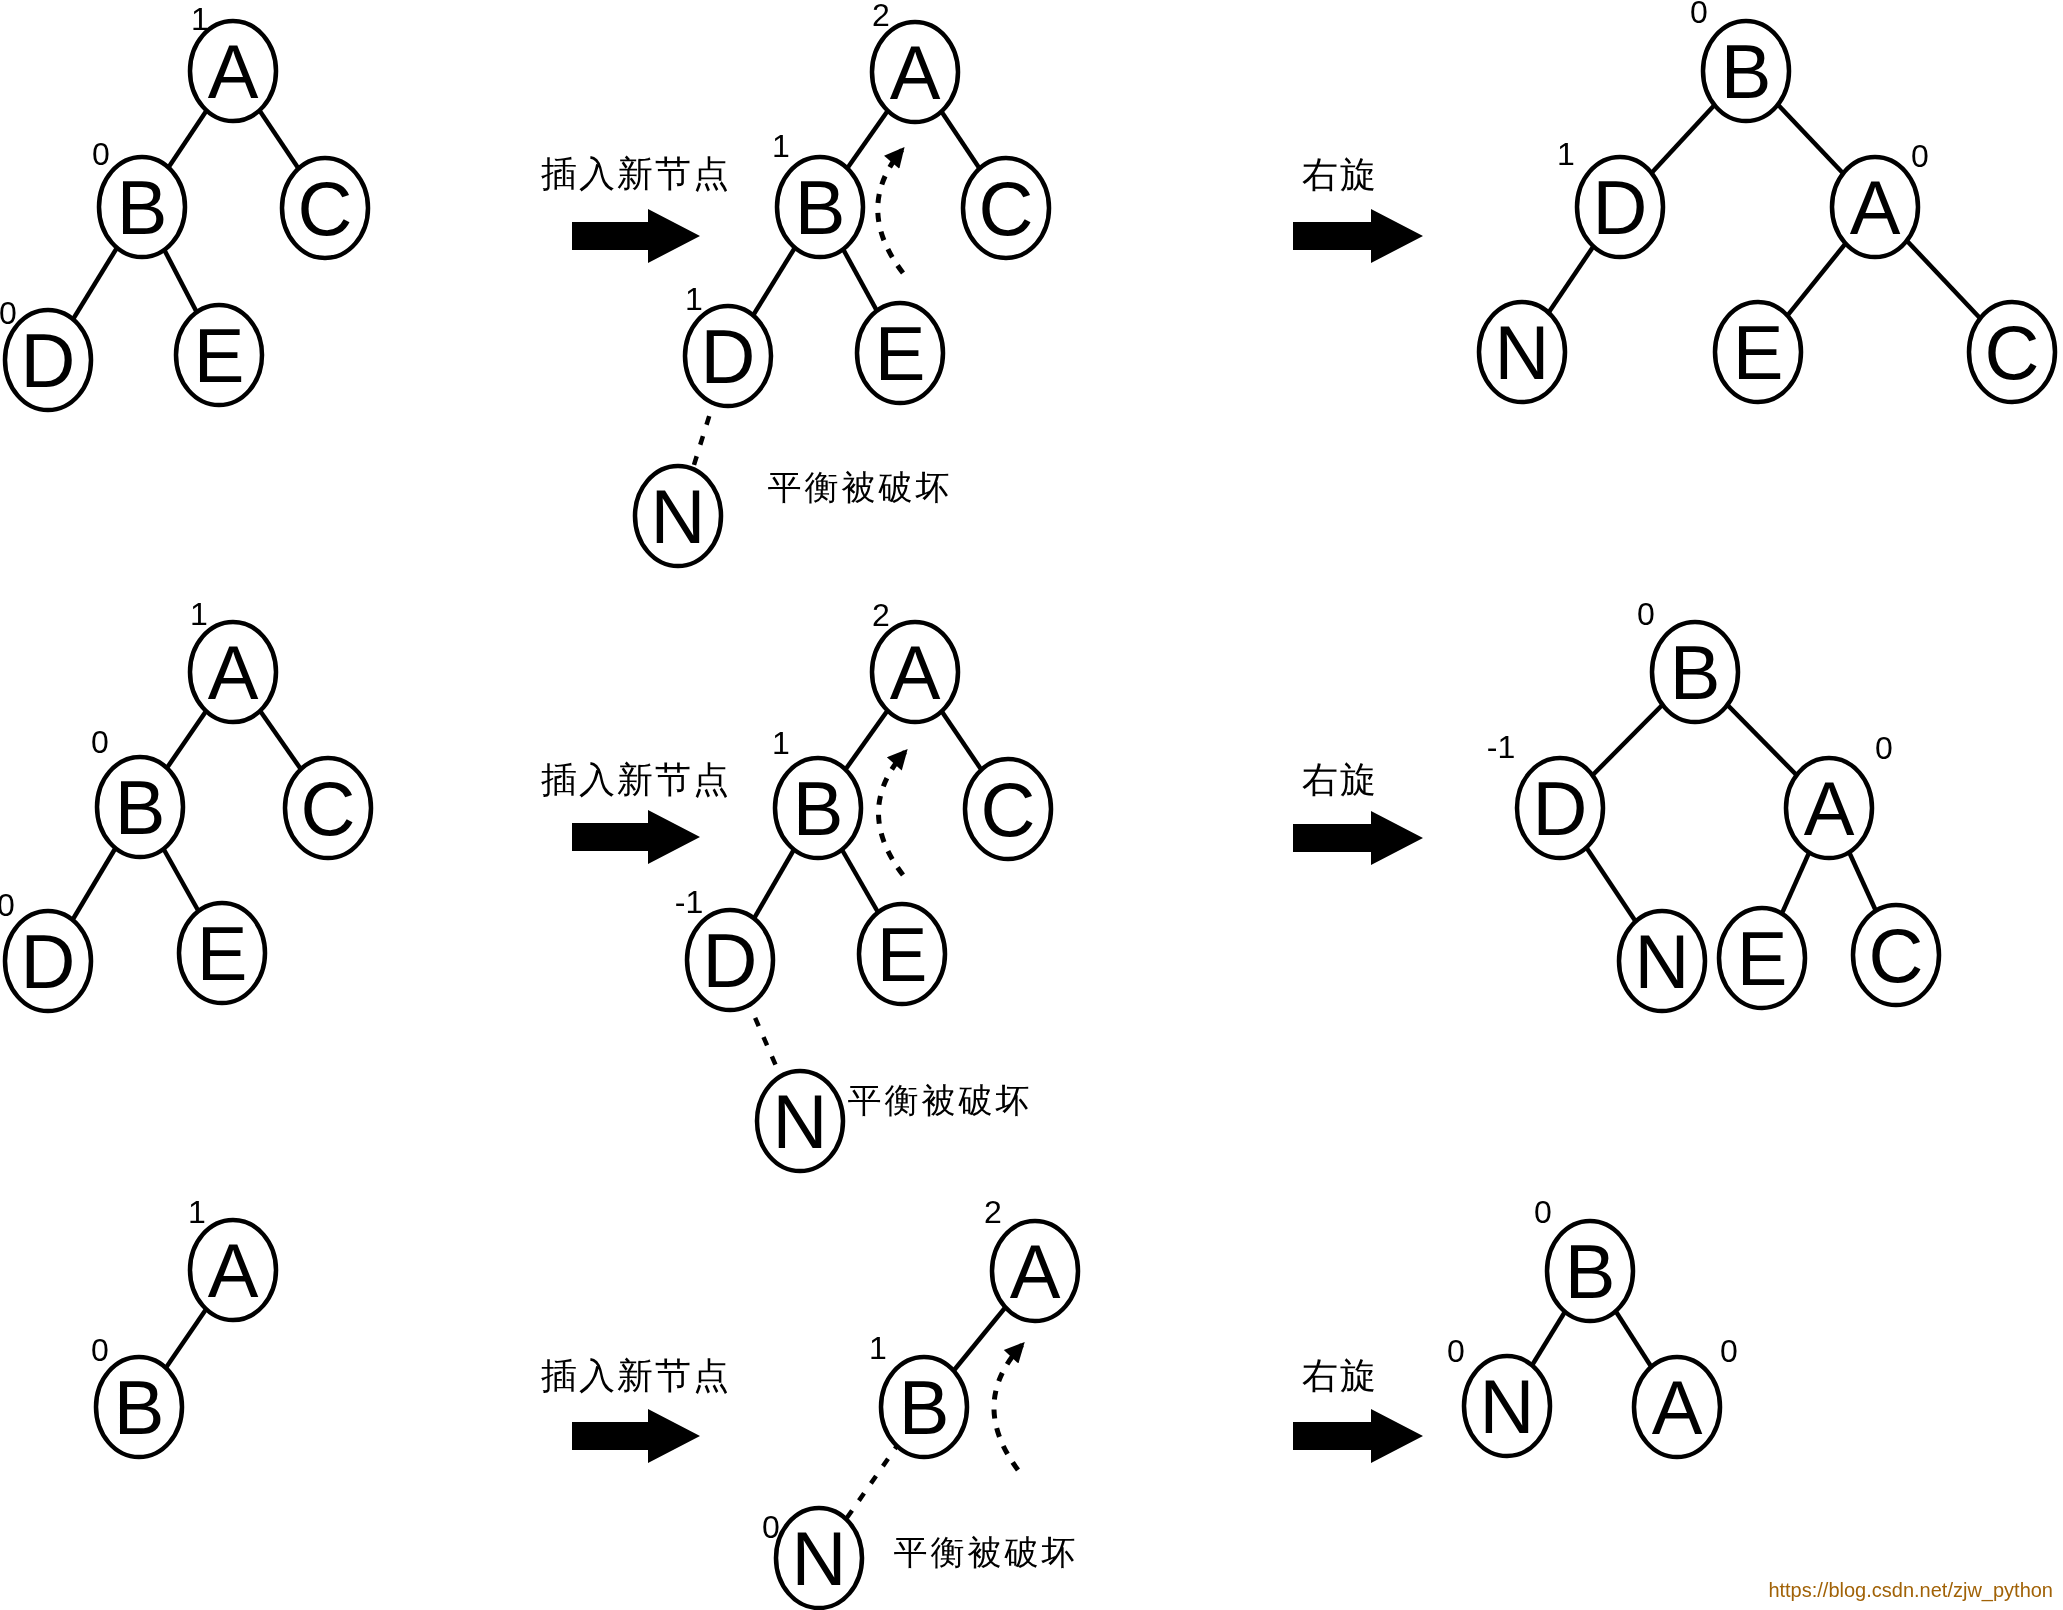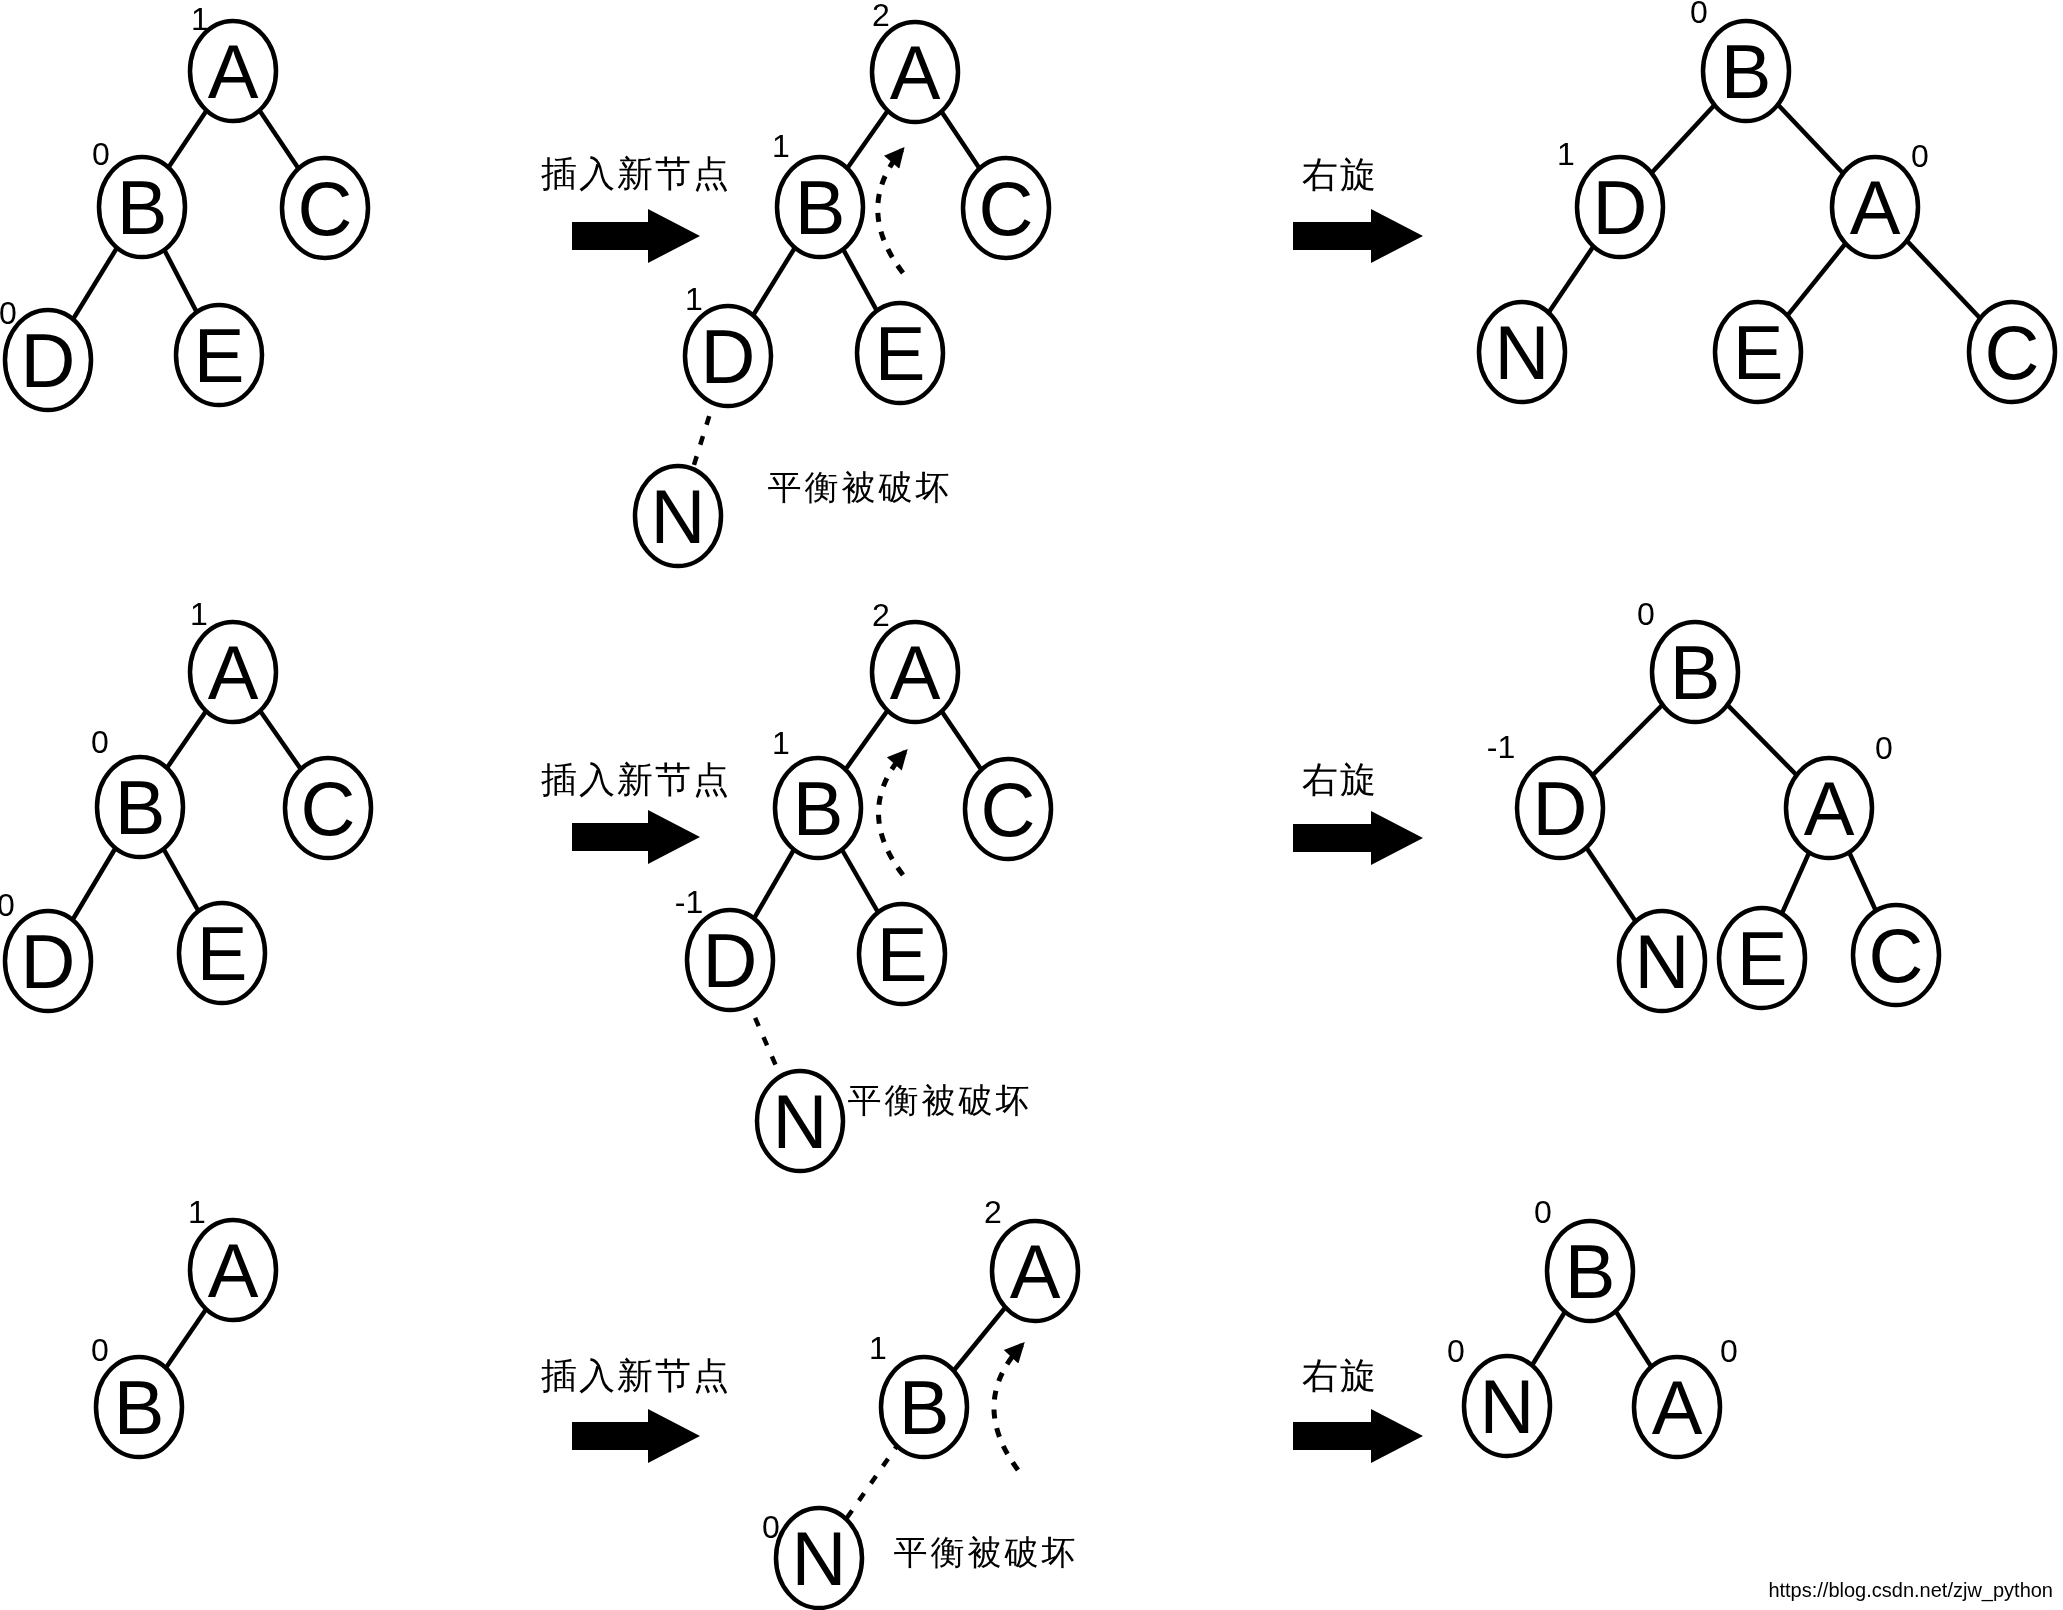--- a/index.html
+++ b/index.html
@@ -8,21 +8,21 @@
   #diagram{position:absolute;left:0;top:0;width:2063px;height:1610px;}
   .edge{stroke:#000;stroke-width:4.5;fill:none;}
   .edge.dashed{stroke-dasharray:9 12;stroke-width:4.5;}
   .node-ellipse{fill:#fff;stroke:#000;stroke-width:4.5;}
   .node-label{font-size:76px;fill:#000;text-anchor:middle;}
   .balance-label{font-size:32px;fill:#000;text-anchor:middle;}
   .block-arrow{fill:#000;stroke:none;}
   .arrow-label{font-size:36px;fill:#000;text-anchor:middle;letter-spacing:2px;}
   .annotation{font-size:34px;fill:#000;text-anchor:middle;letter-spacing:3px;}
   .curved-arrow{fill:none;stroke:#000;stroke-width:5;stroke-dasharray:9 10;}
-  #watermark{position:absolute;right:10px;bottom:8px;font-size:20px;color:#000000;
+  #watermark{position:absolute;right:10px;bottom:8px;font-size:20px;color:#a16207;
              font-family:"Liberation Sans", sans-serif;}
 </style>
 </head>
 <body>
 
 <div id="stage">
   <svg id="diagram" xmlns="http://www.w3.org/2000/svg" viewBox="0 0 2063 1610">
       <defs>
         <marker id="ah" viewBox="0 0 10 10" refX="8" refY="5" markerWidth="24" markerHeight="20" markerUnits="userSpaceOnUse" orient="auto">
           <path d="M0,0 L10,5 L0,10 z" fill="#000000"></path>

